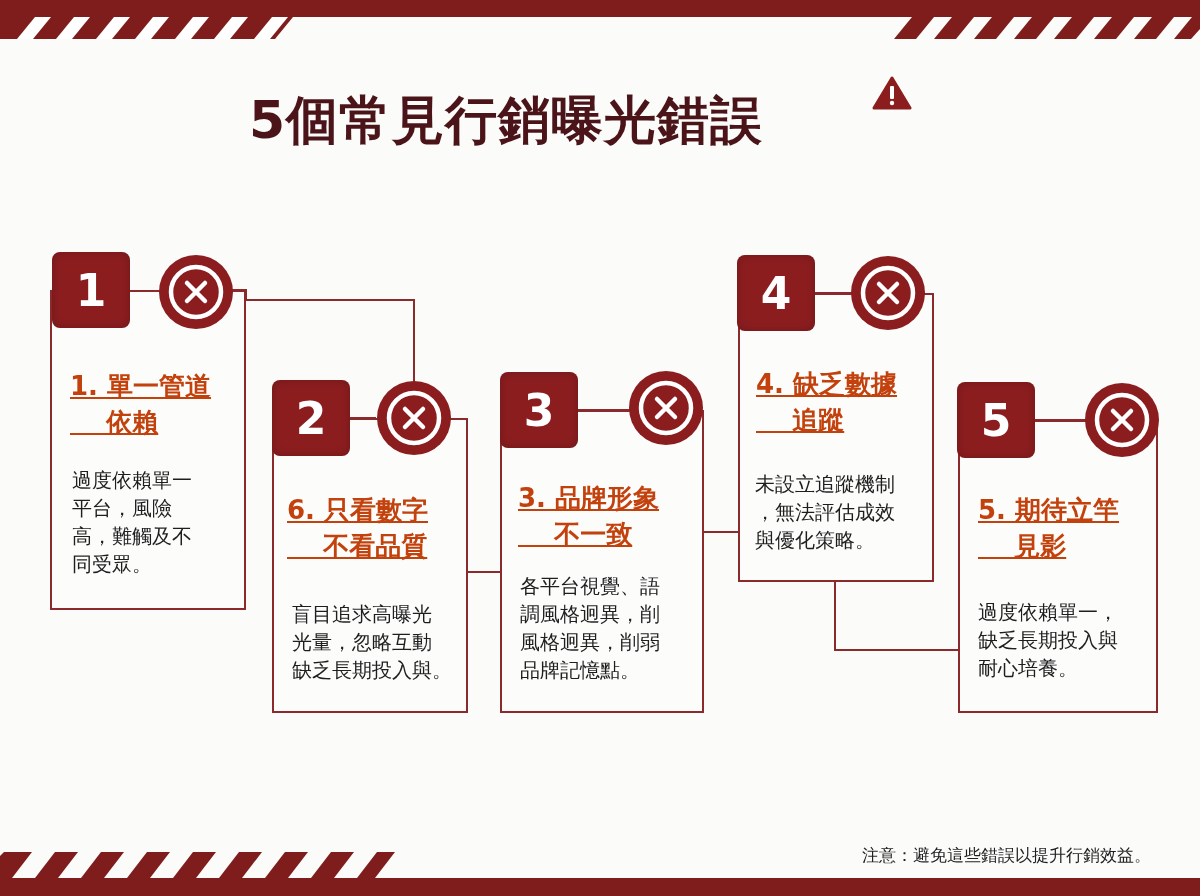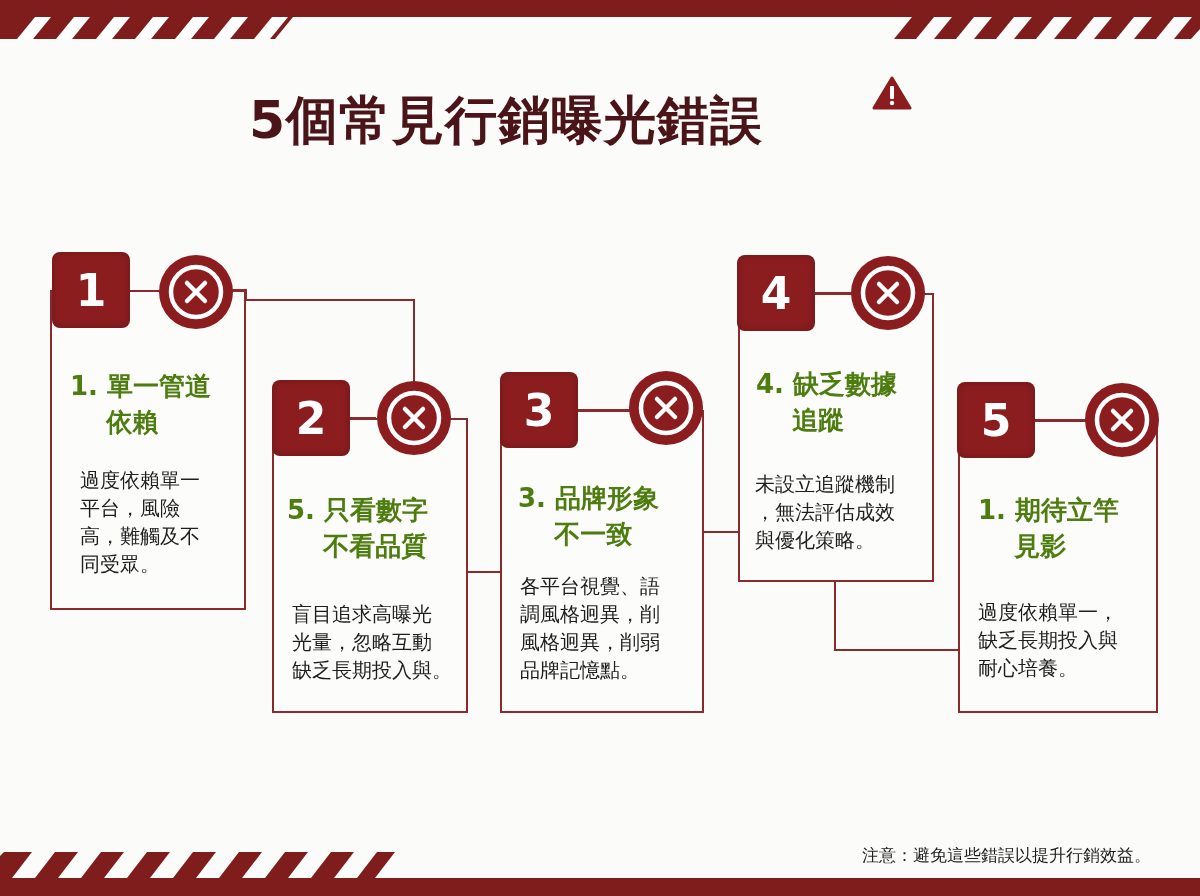--- a/index.html
+++ b/index.html
@@ -24,22 +24,22 @@
     background:#8b1d1f; color:#fff; font-weight:bold; font-size:44px;
     display:flex; align-items:center; justify-content:center;
     box-shadow: inset 0 0 8px rgba(0,0,0,0.2);
   }
   .xicon { position:absolute; width:76px; height:76px; }
   .card {
     position:absolute; border:2px solid #8b2a2c; background:#fcfcfb;
     box-sizing:border-box;
   }
   .card-title {
-    position:absolute; font-size:26px; font-weight:bold; color:#4d7c0f;
-    line-height:36px; white-space:pre;
+    position:absolute; font-size:26px; font-weight:bold; color:#c2410c;
+    line-height:36px; white-space:pre;text-decoration:underline;
   }
   .card-body {
     position:absolute; font-size:20px; color:#1e1e1e;
     line-height:28px; white-space:pre;
   }
   .note {
     position:absolute; left:862px; top:836px; font-size:17px; color:#1e1e1e;
     white-space:nowrap;
     margin-top:8px;
   }
@@ -107,33 +107,33 @@
 
 <div class="card" style="left:50px;top:290px;width:196px;height:320px;"></div>
 <div class="numbox" style="left:52px;top:252px;">1</div>
 <svg class="xicon" style="left:158px;top:254px" viewBox="0 0 76 76">
   <circle cx="38" cy="38" r="37" fill="#8b1d1f"></circle>
   <circle cx="38" cy="38" r="25" fill="none" stroke="#fff" stroke-width="4.5"></circle>
   <path d="M29 29 L47 47 M47 29 L29 47" stroke="#fff" stroke-width="4.5" stroke-linecap="round"></path>
 </svg>
 <div class="card-title" style="left:70px;top:368px;">1. 單一管道
     依賴</div>
-<div class="card-body" style="left:72px;top:466px;margin-left:8px;">過度依賴單一
+<div class="card-body" style="left:72px;top:466px;">過度依賴單一
 平台，風險
 高，難觸及不
 同受眾。</div>
 
 <div class="card" style="left:272px;top:418px;width:196px;height:295px;"></div>
 <div class="numbox" style="left:272px;top:380px;">2</div>
 <svg class="xicon" style="left:376px;top:380px" viewBox="0 0 76 76">
   <circle cx="38" cy="38" r="37" fill="#8b1d1f"></circle>
   <circle cx="38" cy="38" r="25" fill="none" stroke="#fff" stroke-width="4.5"></circle>
   <path d="M29 29 L47 47 M47 29 L29 47" stroke="#fff" stroke-width="4.5" stroke-linecap="round"></path>
 </svg>
-<div class="card-title" style="left:287px;top:492px;">5. 只看數字
+<div class="card-title" style="left:287px;top:492px;">6. 只看數字
     不看品質</div>
 <div class="card-body" style="left:292px;top:600px;">盲目追求高曝光
 光量，忽略互動
 缺乏長期投入與。</div>
 
 <div class="card" style="left:500px;top:410px;width:204px;height:303px;"></div>
 <div class="numbox" style="left:500px;top:372px;">3</div>
 <svg class="xicon" style="left:628px;top:370px" viewBox="0 0 76 76">
   <circle cx="38" cy="38" r="37" fill="#8b1d1f"></circle>
   <circle cx="38" cy="38" r="25" fill="none" stroke="#fff" stroke-width="4.5"></circle>
@@ -159,21 +159,21 @@
 ，無法評估成效
 與優化策略。</div>
 
 <div class="card" style="left:958px;top:420px;width:200px;height:293px;"></div>
 <div class="numbox" style="left:957px;top:382px;">5</div>
 <svg class="xicon" style="left:1084px;top:382px" viewBox="0 0 76 76">
   <circle cx="38" cy="38" r="37" fill="#8b1d1f"></circle>
   <circle cx="38" cy="38" r="25" fill="none" stroke="#fff" stroke-width="4.5"></circle>
   <path d="M29 29 L47 47 M47 29 L29 47" stroke="#fff" stroke-width="4.5" stroke-linecap="round"></path>
 </svg>
-<div class="card-title" style="left:978px;top:492px;">1. 期待立竿
+<div class="card-title" style="left:978px;top:492px;">5. 期待立竿
     見影</div>
 <div class="card-body" style="left:978px;top:598px;">過度依賴單一，
 缺乏長期投入與
 耐心培養。</div>
 
 <div class="note">注意：避免這些錯誤以提升行銷效益。</div>
 
 <svg class="stripes" style="left:0;top:852px" width="400" height="26">
   <g fill="#7f1d1d">
     <polygon points="0,26 0,4 4,0 32,0 12,26"></polygon>

